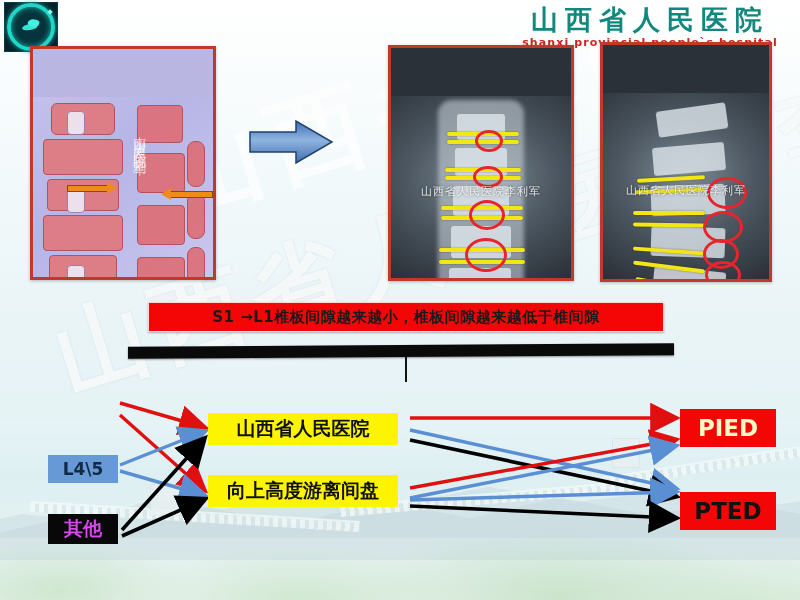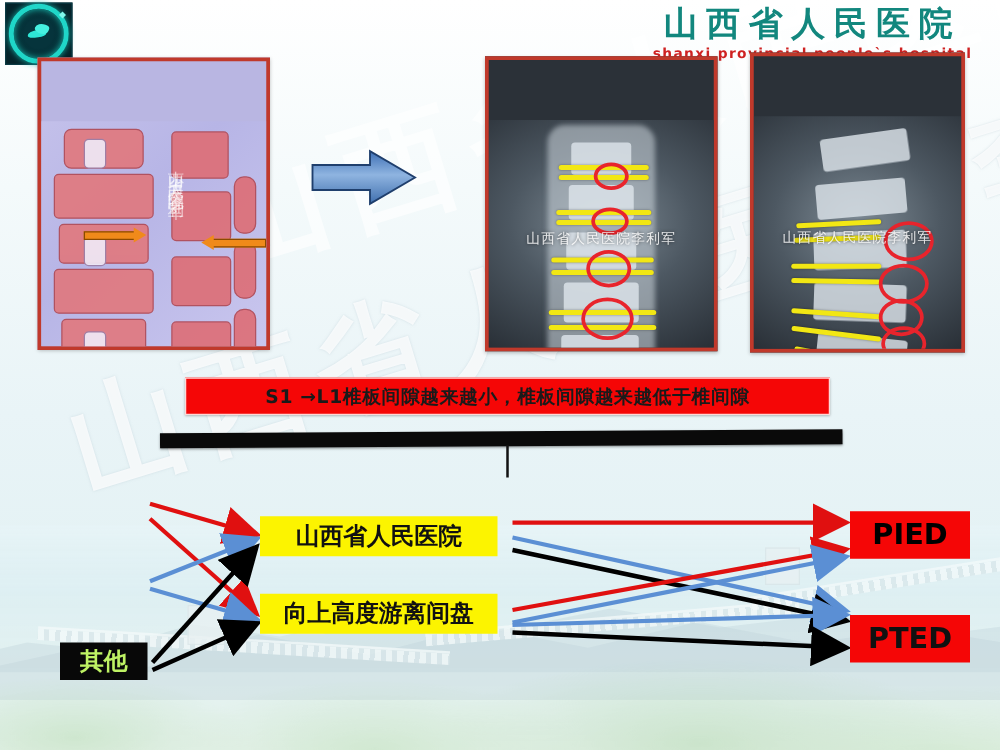--- a/index.html
+++ b/index.html
@@ -102,24 +102,24 @@
   #red-banner span{font-size:15px;font-weight:bold;color:#1a1a1a;white-space:nowrap;letter-spacing:.5px;}
   
   #black-bar{position:absolute;left:128px;top:345px;width:546px;height:12px;background:#0a0a0a;
       transform:rotate(-.35deg);box-shadow:0 1px 2px rgba(0,0,0,.4);}
   #bar-stem{position:absolute;left:405px;top:356px;width:2px;height:26px;background:#121212;}
   
   .fbox{position:absolute;display:flex;align-items:center;justify-content:center;
       font-weight:bold;box-sizing:border-box;}
   #box-l5s1{left:48px;top:396px;width:70px;height:28px;background:#f50606;color:#ffffff;font-size:17px;}
   #box-l45{left:48px;top:455px;width:70px;height:28px;background:#6699d6;color:#102a44;font-size:17px;}
-  #box-other{left:48px;top:514px;width:70px;height:30px;background:#080808;color:#bef264;font-size:19px;}
+  #box-other{left:48px;top:514px;width:70px;height:30px;background:#080808;color:#d946ef;font-size:19px;}
   #box-up{left:208px;top:413px;width:190px;height:32px;background:#fcf400;color:#111;font-size:19px;}
   #box-down{left:208px;top:475px;width:190px;height:32px;background:#fcf400;color:#111;font-size:19px;}
-  #box-pied{left:680px;top:409px;width:96px;height:38px;background:#f50606;color:#000000;font-size:23px;}
+  #box-pied{left:680px;top:409px;width:96px;height:38px;background:#f50606;color:#fef9c3;font-size:23px;}
   #box-pted{left:680px;top:492px;width:96px;height:38px;background:#f50606;color:#111;font-size:23px;}
   #arrows{position:absolute;left:0;top:0;width:800px;height:600px;pointer-events:none;}
 </style>
 </head>
 <body>
 
 <div id="slide">
 
   <div class="wall">
     <div class="sky"></div>
@@ -278,19 +278,20 @@
 
     <line x1="410" y1="488" x2="674" y2="440" stroke="#e01010" stroke-width="3.4" marker-end="url(#ah-red)"></line>
 
     <line x1="410" y1="498" x2="674" y2="446" stroke="#5b8fd4" stroke-width="3.4" marker-end="url(#ah-blue)"></line>
 
     <line x1="410" y1="500" x2="674" y2="492" stroke="#5b8fd4" stroke-width="3.4" marker-end="url(#ah-blue)"></line>
 
     <line x1="410" y1="506" x2="674" y2="518" stroke="#000000" stroke-width="3.6" marker-end="url(#ah-blk)"></line>
   </svg>
 
+  <div class="fbox" id="box-l45">L4\5</div>
   <div class="fbox" id="box-other">其他</div>
   <div class="fbox" id="box-up">山西省人民医院</div>
   <div class="fbox" id="box-down">向上高度游离间盘</div>
   <div class="fbox" id="box-pied">PIED</div>
   <div class="fbox" id="box-pted">PTED</div>
 
 </div>
 
 </body></html>

